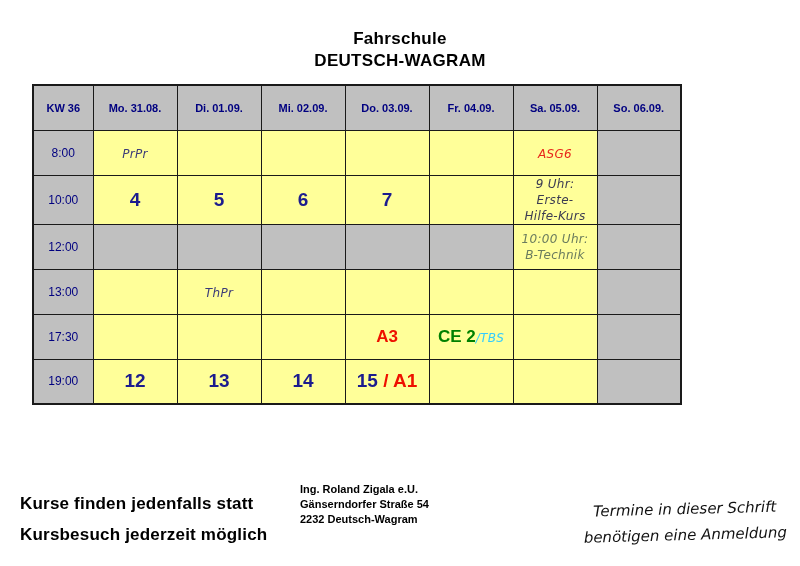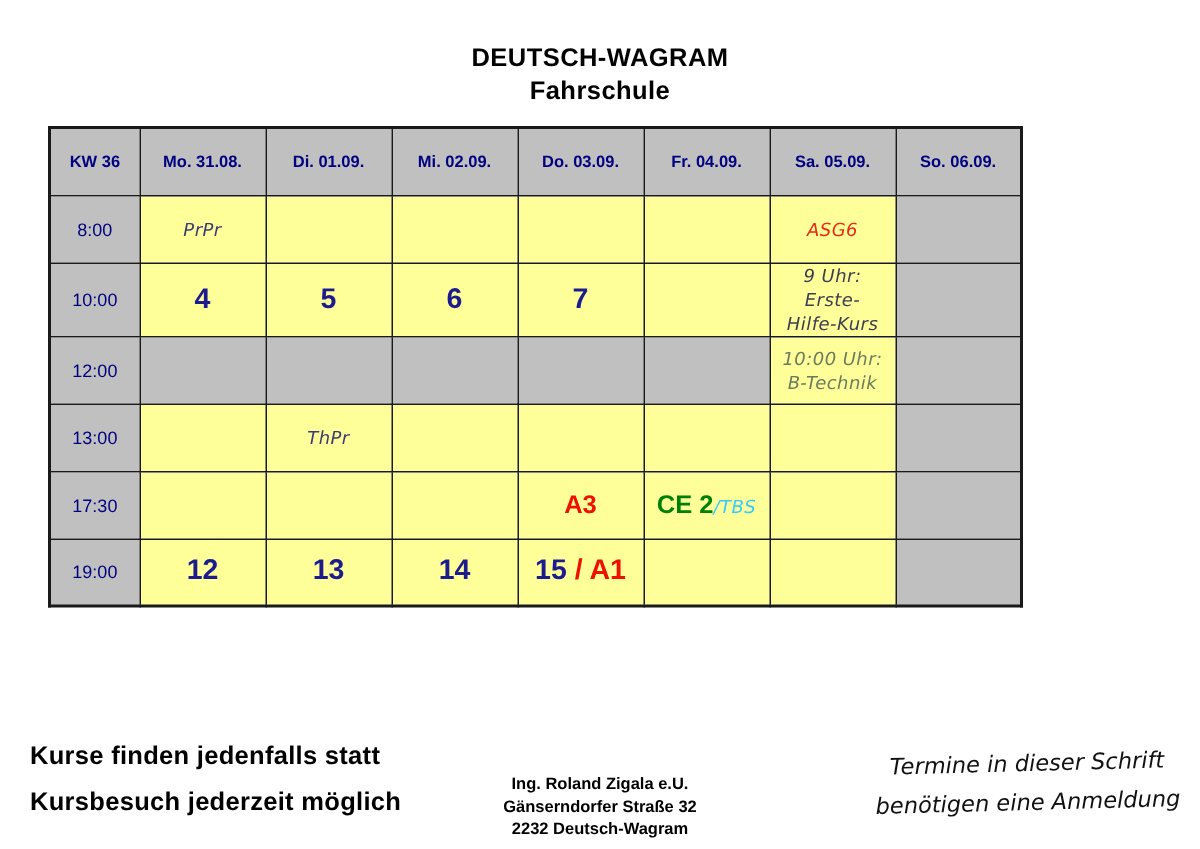--- a/index.html
+++ b/index.html
@@ -71,40 +71,40 @@
   .c-cyan   { color: #33CCFF; }
   .c-olive  { color: #6B7C5E; text-align: center; }
 
   
   .footer-left {
     position: absolute; left: 20px; top: 488px;
     color: #000000; font-weight: bold; font-size: 17px;
     line-height: 31px; letter-spacing: 0.2px;
   }
   .footer-center {
-    position: absolute; left: 300px; top: 516px; width: 200px;
-    text-align: center; color: #000000;
+    position: absolute; left: 300px; top: 482px; width: 200px;
+    color: #000000;
     font-weight: bold; font-size: 11px; line-height: 15px;
   }
   .footer-right {
     position: absolute; left: 580px; top: 496px; width: 210px;
     text-align: center; color: #111111;
     font-family: "DejaVu Sans", cursive, sans-serif;
     font-style: italic; font-size: 15px; line-height: 26px;
     transform: rotate(-1.5deg);
   }
 </style>
 </head>
 <body>
 
 <div class="page">
 
   <div class="title-block">
+    <div>Fahrschule</div>
     <div>DEUTSCH-WAGRAM</div>
-    <div>Fahrschule</div>
   </div>
 
   <table class="schedule">
     <colgroup>
       <col class="c-time">
         <col>
         <col>
         <col>
         <col>
         <col>
@@ -193,21 +193,21 @@
     </tbody>
   </table>
 
   <div class="footer-left">
     <div>Kurse finden jedenfalls statt</div>
     <div>Kursbesuch jederzeit möglich</div>
   </div>
 
   <div class="footer-center">
     <div>Ing. Roland Zigala e.U.</div>
-    <div>Gänserndorfer Straße 32</div>
+    <div>Gänserndorfer Straße 54</div>
     <div>2232 Deutsch-Wagram</div>
   </div>
 
   <div class="footer-right">
     <div>Termine in dieser Schrift</div>
     <div>benötigen eine Anmeldung</div>
   </div>
 
 </div>
 

